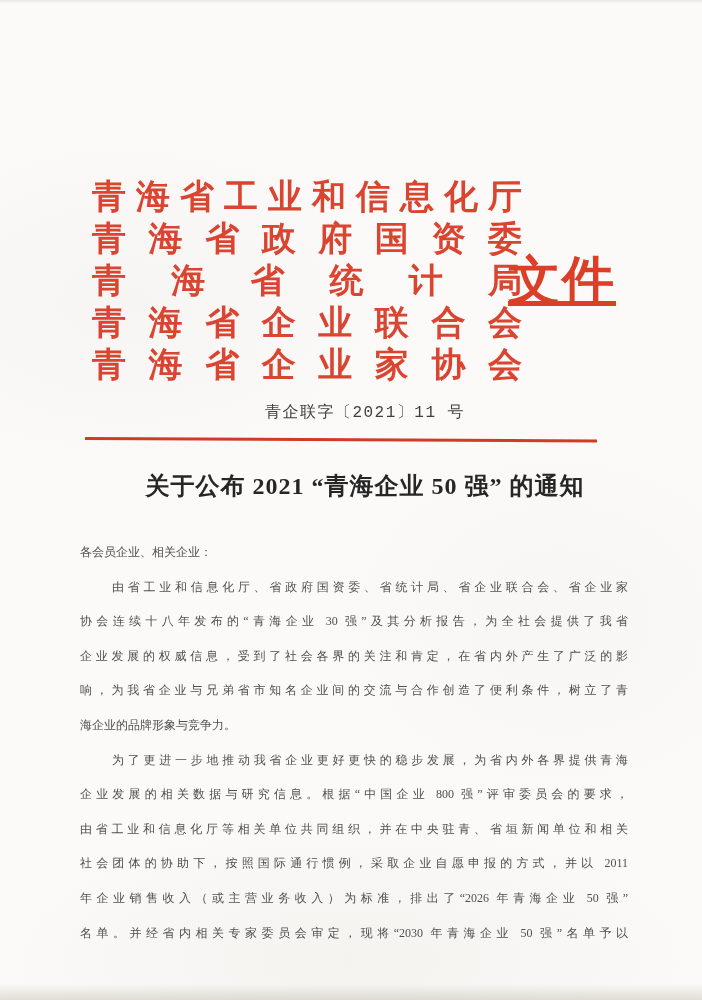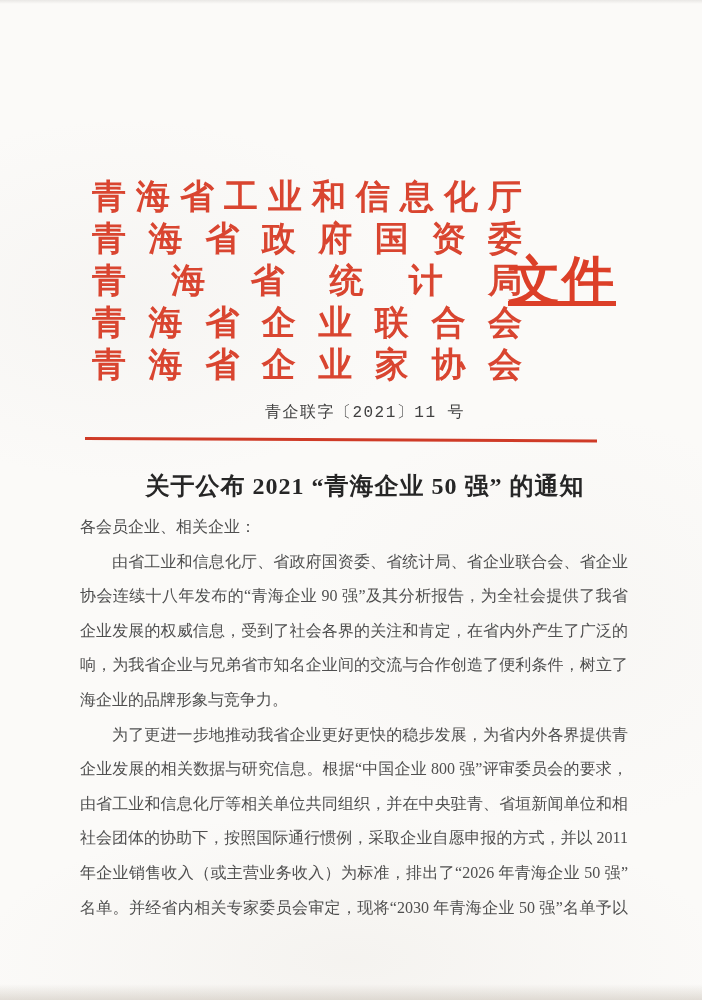--- a/index.html
+++ b/index.html
@@ -35,22 +35,22 @@
     position:absolute;left:85px;top:437px;width:512px;height:3px;
     background:#cf3b27;transform:rotate(0.28deg);transform-origin:left center;
   }
   .doc-title{
     position:absolute;left:0;top:470px;width:702px;
     text-align:center;font-size:24px;font-weight:bold;color:#262626;
     letter-spacing:1px;
     margin-left:14px;
   }
   .body-text{
-    position:absolute;left:80px;top:510px;width:548px;
-    font-size:16px;color:#4f4f4f;
+    position:absolute;left:80px;top:535px;width:548px;
+    font-size:12px;color:#4f4f4f;
   }
   .bl{height:34.6px;line-height:34.6px;white-space:nowrap;}
   .bl.j{white-space:normal;text-align:justify;text-align-last:justify;height:34.6px;overflow:hidden;}
   .bl.ind{text-indent:32px;}
 </style>
 </head>
 <body>
 
 <div class="canvas">
 
@@ -111,21 +111,21 @@
 
   <div class="doc-number">青企联字〔2021〕11 号</div>
 
   <div class="red-rule"></div>
 
   <div class="doc-title">关于公布 2021 “青海企业 50 强” 的通知</div>
 
   <div class="body-text">
     <div class="bl">各会员企业、相关企业：</div>
     <div class="bl j ind">由省工业和信息化厅、省政府国资委、省统计局、省企业联合会、省企业家</div>
-    <div class="bl j">协会连续十八年发布的“青海企业 90 强”及其分析报告，为全社会提供了我省</div>
+    <div class="bl j">协会连续十八年发布的“青海企业 30 强”及其分析报告，为全社会提供了我省</div>
     <div class="bl j">企业发展的权威信息，受到了社会各界的关注和肯定，在省内外产生了广泛的影</div>
     <div class="bl j">响，为我省企业与兄弟省市知名企业间的交流与合作创造了便利条件，树立了青</div>
     <div class="bl">海企业的品牌形象与竞争力。</div>
     <div class="bl j ind">为了更进一步地推动我省企业更好更快的稳步发展，为省内外各界提供青海</div>
     <div class="bl j">企业发展的相关数据与研究信息。根据“中国企业 800 强”评审委员会的要求，</div>
     <div class="bl j">由省工业和信息化厅等相关单位共同组织，并在中央驻青、省垣新闻单位和相关</div>
     <div class="bl j">社会团体的协助下，按照国际通行惯例，采取企业自愿申报的方式，并以 2011</div>
     <div class="bl j">年企业销售收入（或主营业务收入）为标准，排出了“2026 年青海企业 50 强”</div>
     <div class="bl j">名单。并经省内相关专家委员会审定，现将“2030 年青海企业 50 强”名单予以</div>
   </div>

